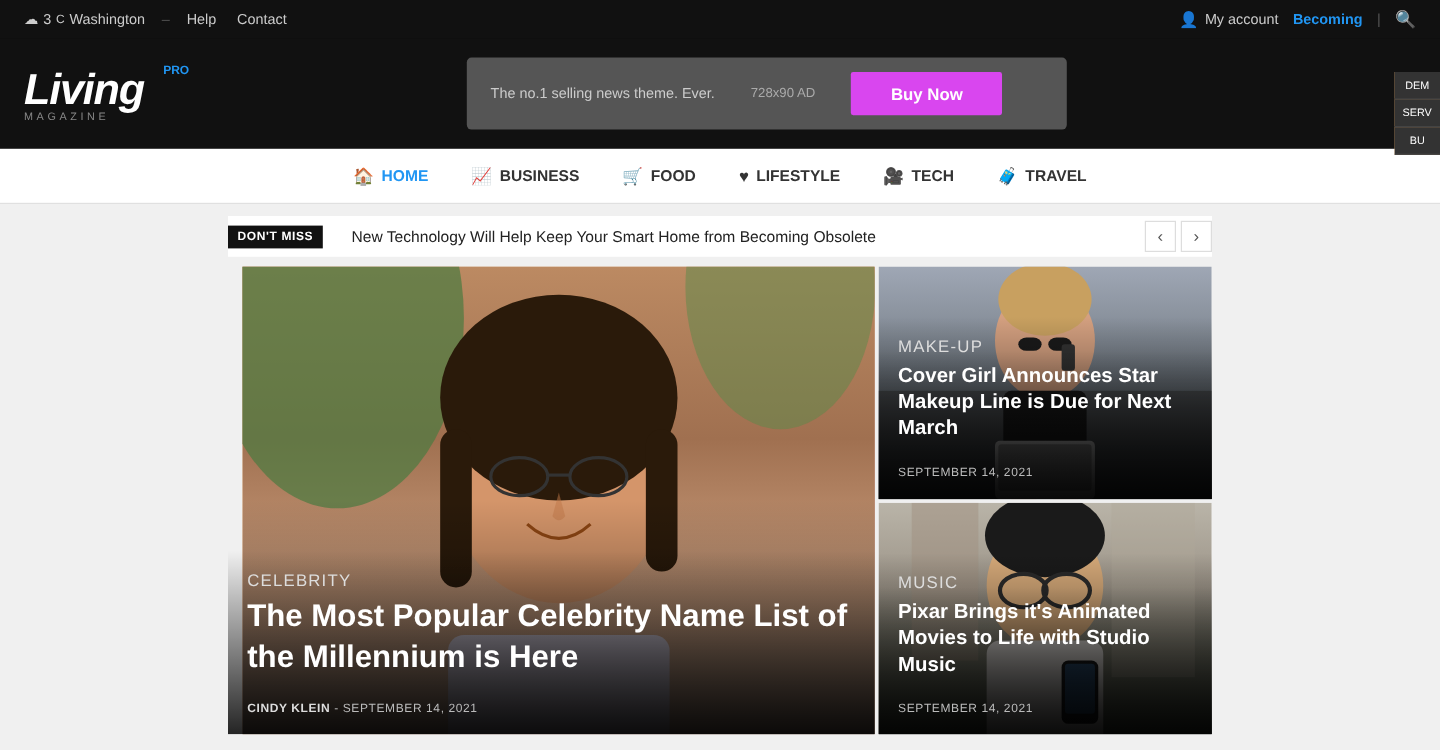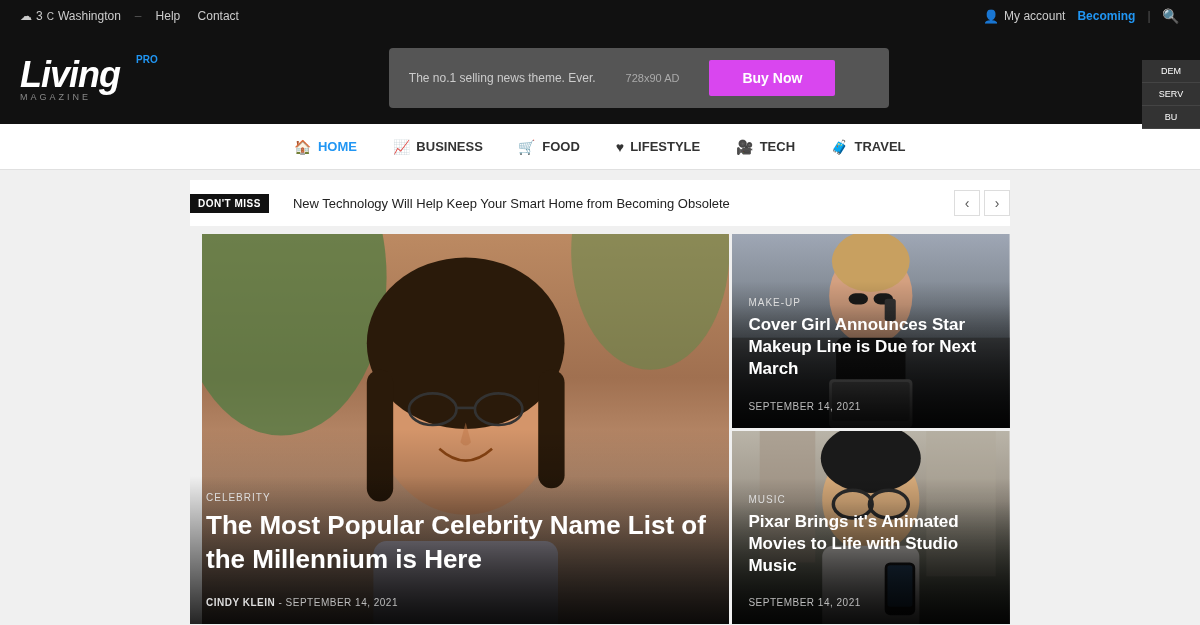--- a/index.html
+++ b/index.html
@@ -23,21 +23,21 @@
     .my-account-link { color: #ccc; text-decoration: none; font-size: 12px; display: flex; align-items: center; gap: 5px; }
     .subscribe-link { color: #2196f3; text-decoration: none; font-size: 12px; font-weight: bold; }
     .separator { color: #555; }
     .search-icon-btn { background: none; border: none; cursor: pointer; color: #ccc; font-size: 14px; }
 
     
     .right-sidebar-stub {
       position: fixed;
       right: 0;
       top: 60px;
-      width: 58px;
+      width: 38px;
       background: #fdba74;
       z-index: 100;
     }
     .right-sidebar-item {
       background: #333;
       color: #fff;
       font-size: 9px;
       padding: 6px 4px;
       border-bottom: 1px solid #444;
       text-align: center;
@@ -142,21 +142,21 @@
 
     .article-overlay {
       position: absolute;
       bottom: 0;
       left: 0;
       right: 0;
       padding: 16px;
       background: linear-gradient(transparent, rgba(0,0,0,0.85));
     }
     .article-category {
-      font-size: 10px;
+      font-size: 14px;
       color: #ddd;
       text-transform: uppercase;
       letter-spacing: 1px;
       margin-bottom: 6px;
     }
     .article-title {
       color: #fff;
       font-weight: bold;
       line-height: 1.3;
     }
@@ -181,21 +181,21 @@
       margin: 0 auto;
     }
 
     .ticker-wrapper {
       max-width: 820px;
       margin: 10px auto 8px;
       display: flex;
       align-items: center;
       padding: 0 0px;
       background: #fff;
-      height: 46px;
+      height: 34px;
     }
 
     
     .top-area { background: #111; }
   </style>
 </head>
 <body>
 
 <div class="top-area">
   <div class="top-bar">

